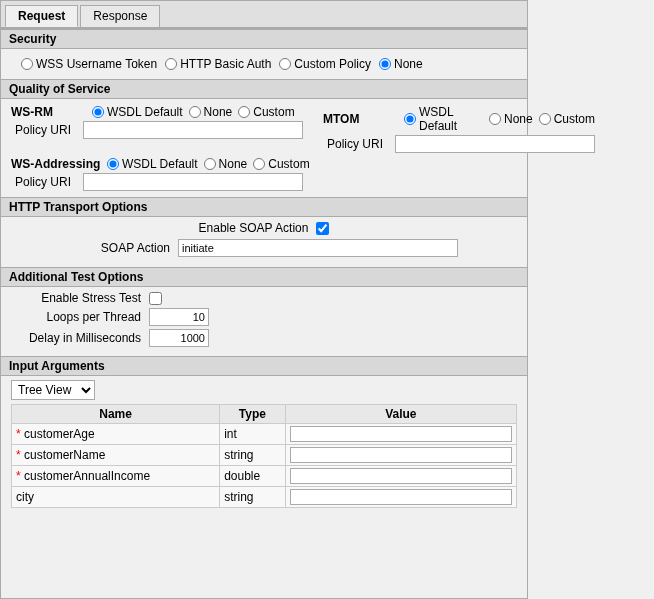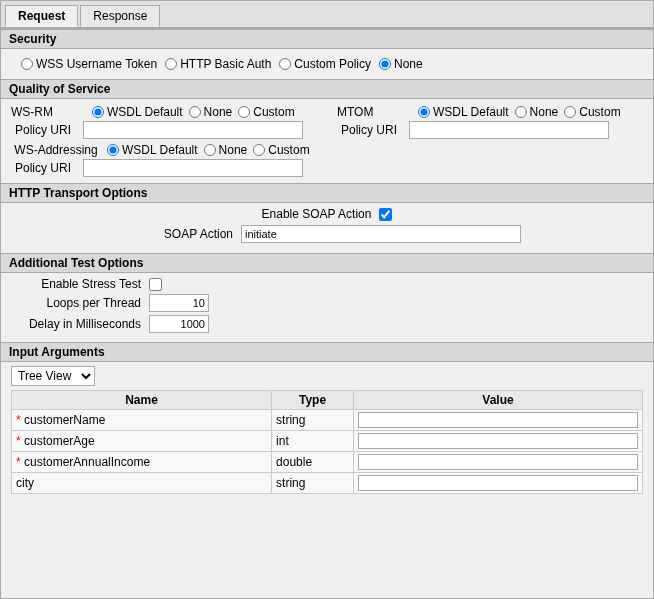--- a/index.html
+++ b/index.html
@@ -3,21 +3,21 @@
   <meta charset="utf-8">
   <style>
     * { box-sizing: border-box; margin: 0; padding: 0; }
     body {
       font-family: Arial, sans-serif;
       font-size: 12px;
       background: #f0f0f0;
       color: #000;
     }
     .window {
-      width: 654px;
+      width: 528px;
       min-height: 599px;
       background: #f0f0f0;
       border: 1px solid #aaa;
     }
     
     .tab-bar {
       display: flex;
       background: #e0e0e0;
       border-bottom: 2px solid #aaa;
       padding: 4px 4px 0 4px;
@@ -73,21 +73,21 @@
       width: 13px;
       height: 13px;
     }
     .qos-row {
       display: flex;
       align-items: center;
       gap: 6px;
       margin-bottom: 2px;
     }
     .qos-label {
-      font-weight: normal;
+      font-weight: bold;
       min-width: 75px;
     }
     .policy-row {
       display: flex;
       align-items: center;
       gap: 12px;
     }
     .policy-label {
       min-width: 60px;
       text-align: right;
@@ -259,21 +259,21 @@
         </div>
         <div class="policy-row">
           <span class="policy-label">Policy URI</span>
           <input type="text" class="policy-input-wide" style="width: 200px;">
         </div>
       </div>
     </div>
 
     <div style="margin-top: 4px;">
       <div class="qos-row">
-        <span class="qos-label" style="min-width:90px;text-align:center;">WS-Addressing</span>
+        <span class="qos-label" style="min-width:90px;">WS-Addressing</span>
         <div class="radio-item">
           <input type="radio" name="wsaddr" checked="" style="">
           <label>WSDL Default</label>
         </div>
         <div class="radio-item">
           <input type="radio" name="wsaddr" style="">
           <label>None</label>
         </div>
         <div class="radio-item">
           <input type="radio" name="wsaddr" style="">
@@ -326,30 +326,30 @@
     <table class="args-table">
       <thead>
         <tr>
           <th>Name</th>
           <th>Type</th>
           <th>Value</th>
         </tr>
       </thead>
       <tbody>
         <tr>
+          <td><span style="color:red;">* </span>customerAge</td>
+          <td>int</td>
+          <td><input type="text" style=""></td>
+        </tr>
+        <tr>
           <td><span style="color:red;">* </span>customerName</td>
           <td>string</td>
           <td><input type="text" style=""></td>
         </tr>
         <tr>
-          <td><span style="color:red;">* </span>customerAge</td>
-          <td>int</td>
-          <td><input type="text" style=""></td>
-        </tr>
-        <tr>
           <td><span style="color:red;">* </span>customerAnnualIncome</td>
           <td>double</td>
           <td><input type="text" style=""></td>
         </tr>
         <tr>
           <td>city</td>
           <td>string</td>
           <td><input type="text" style=""></td>
         </tr>
       </tbody>

